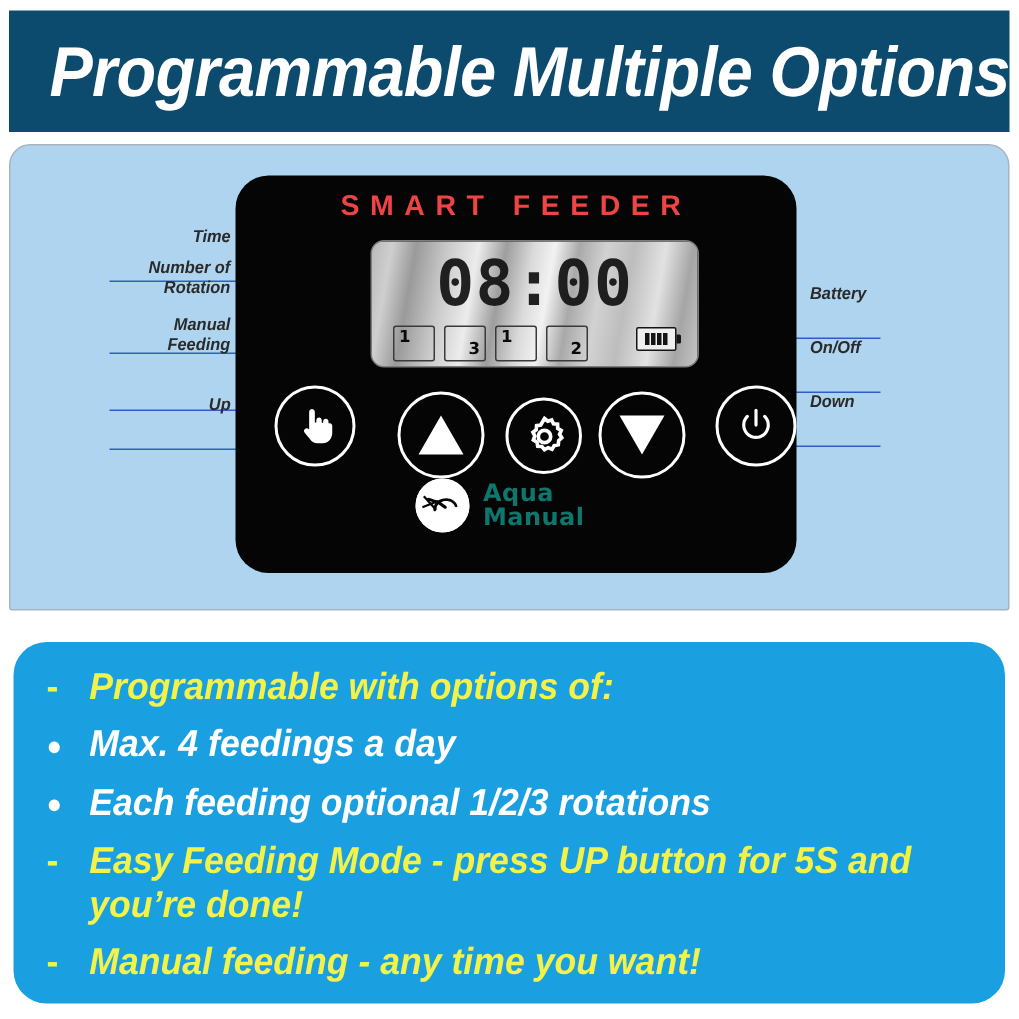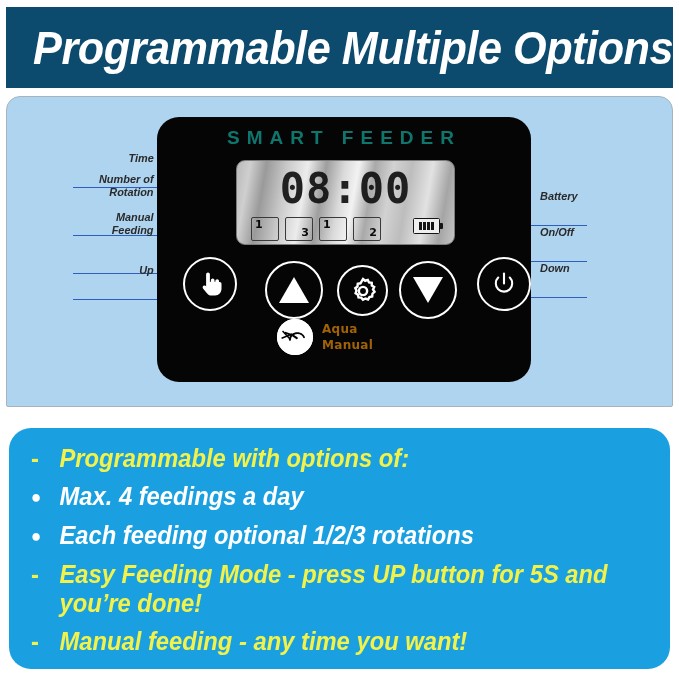--- a/index.html
+++ b/index.html
@@ -59,28 +59,28 @@
   .right .lbl{text-align:left;left:0;}
 
   
   #device-body{
     position:absolute;left:150px;top:20px;width:374px;height:265px;
     background:#050505;
     border-radius:22px;
   }
   #device-brandline{
     position:absolute;top:10px;left:0;width:100%;
-    text-align:center;color:#0f766e;
+    text-align:center;color:#ef4444;
     font-size:19px;font-weight:bold;letter-spacing:7px;
     font-family:"Liberation Sans", sans-serif;
   }
 
   
   #lcd-screen{
-    position:absolute;left:79px;top:43px;width:219px;height:85px;
+    position:absolute;left:90px;top:43px;width:219px;height:85px;
     border-radius:9px;
     background:
       linear-gradient(100deg,
         #b9b9b9 0%, #cfcfcf 6%, #9a9a9a 13%, #c9c9c9 22%,
         #ececec 31%, #9e9e9e 39%, #dadada 47%, #f2f2f2 53%,
         #a9a9a9 60%, #d2d2d2 68%, #bdbdbd 76%, #e2e2e2 85%,
         #a5a5a5 93%, #c5c5c5 100%);
     border:1px solid #7d7d7d;
     box-sizing:border-box;
   }
@@ -149,21 +149,21 @@
   
   #brand-logo{
     position:absolute;left:120px;top:202px;
     display:flex;align-items:center;gap:9px;
   }
   #brand-mark{
     width:36px;height:36px;border-radius:50%;
     background:#ffffff;position:relative;flex:0 0 auto;
   }
   #brand-text{
-    color:#a16207;font-size:12px;line-height:16px;font-weight:bold;
+    color:#0f766e;font-size:16px;line-height:16px;font-weight:bold;
     font-family:"DejaVu Sans", sans-serif;
     letter-spacing:0.3px;
   }
   #brand-text span{display:block;}
 
   
   #features-panel{
     position:absolute;left:9px;top:428px;width:661px;height:241px;
     background:#1aa0e0;
     border-radius:22px;

